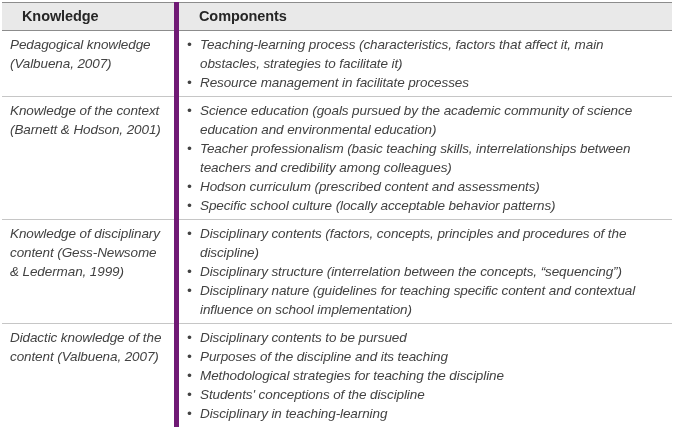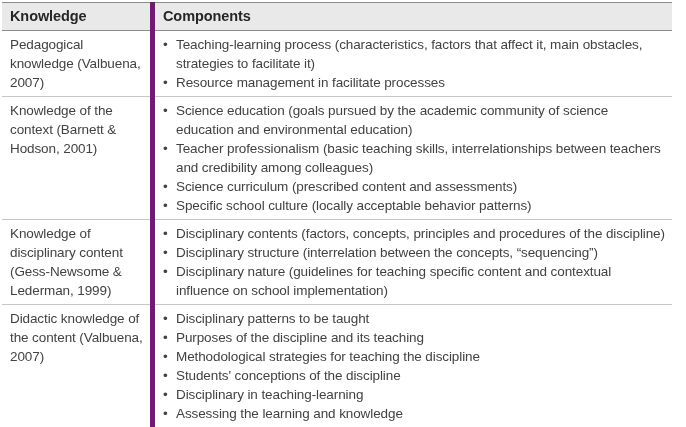--- a/index.html
+++ b/index.html
@@ -25,28 +25,29 @@
     font-size: 13.5px;
     line-height: 19px;
     letter-spacing: -0.1px;
   }
   table.kc-table thead th {
     background: #e9e9e9;
     text-align: left;
     font-weight: bold;
     color: #262626;
     font-size: 14.5px;
-    padding: 4px 8px;
+    padding: 4px 20px;
     border-top: 1px solid #8c8c8c;
     border-bottom: 1px solid #8c8c8c;
   }
   table.kc-table td {
     vertical-align: top;
     padding: 4px 6px 4px 8px;
     border-bottom: 1px solid #c6c6c6;
+    font-style: italic;
   }
   table.kc-table tbody tr:last-child td {
     border-bottom: 1px solid #8c8c8c;
   }
   table.kc-table th + th,
   table.kc-table td + td {
     border-left: 5px solid #701a75;
   }
   .col-knowledge { width: 132px; }
   ul.components {
@@ -101,21 +102,21 @@
           <li>
               <span class="bullet">•</span>
               <span class="item-text">Science education (goals pursued by the academic community of science education and environmental education)</span>
             </li>
           <li>
               <span class="bullet">•</span>
               <span class="item-text">Teacher professionalism (basic teaching skills, interrelationships between teachers and credibility among colleagues)</span>
             </li>
           <li>
               <span class="bullet">•</span>
-              <span class="item-text">Science curriculum (prescribed content and assessments)</span>
+              <span class="item-text">Hodson curriculum (prescribed content and assessments)</span>
             </li>
           <li>
               <span class="bullet">•</span>
               <span class="item-text">Specific school culture (locally acceptable behavior patterns)</span>
             </li>
         </ul>
       </td>
     </tr>
 
     <tr>
@@ -137,21 +138,21 @@
         </ul>
       </td>
     </tr>
 
     <tr>
       <td class="col-knowledge">Didactic knowledge of the content (Valbuena, 2007)</td>
       <td>
         <ul class="components">
           <li>
               <span class="bullet">•</span>
-              <span class="item-text">Disciplinary patterns to be taught</span>
+              <span class="item-text">Disciplinary contents to be pursued</span>
             </li>
           <li>
               <span class="bullet">•</span>
               <span class="item-text">Purposes of the discipline and its teaching</span>
             </li>
           <li>
               <span class="bullet">•</span>
               <span class="item-text">Methodological strategies for teaching the discipline</span>
             </li>
           <li>

